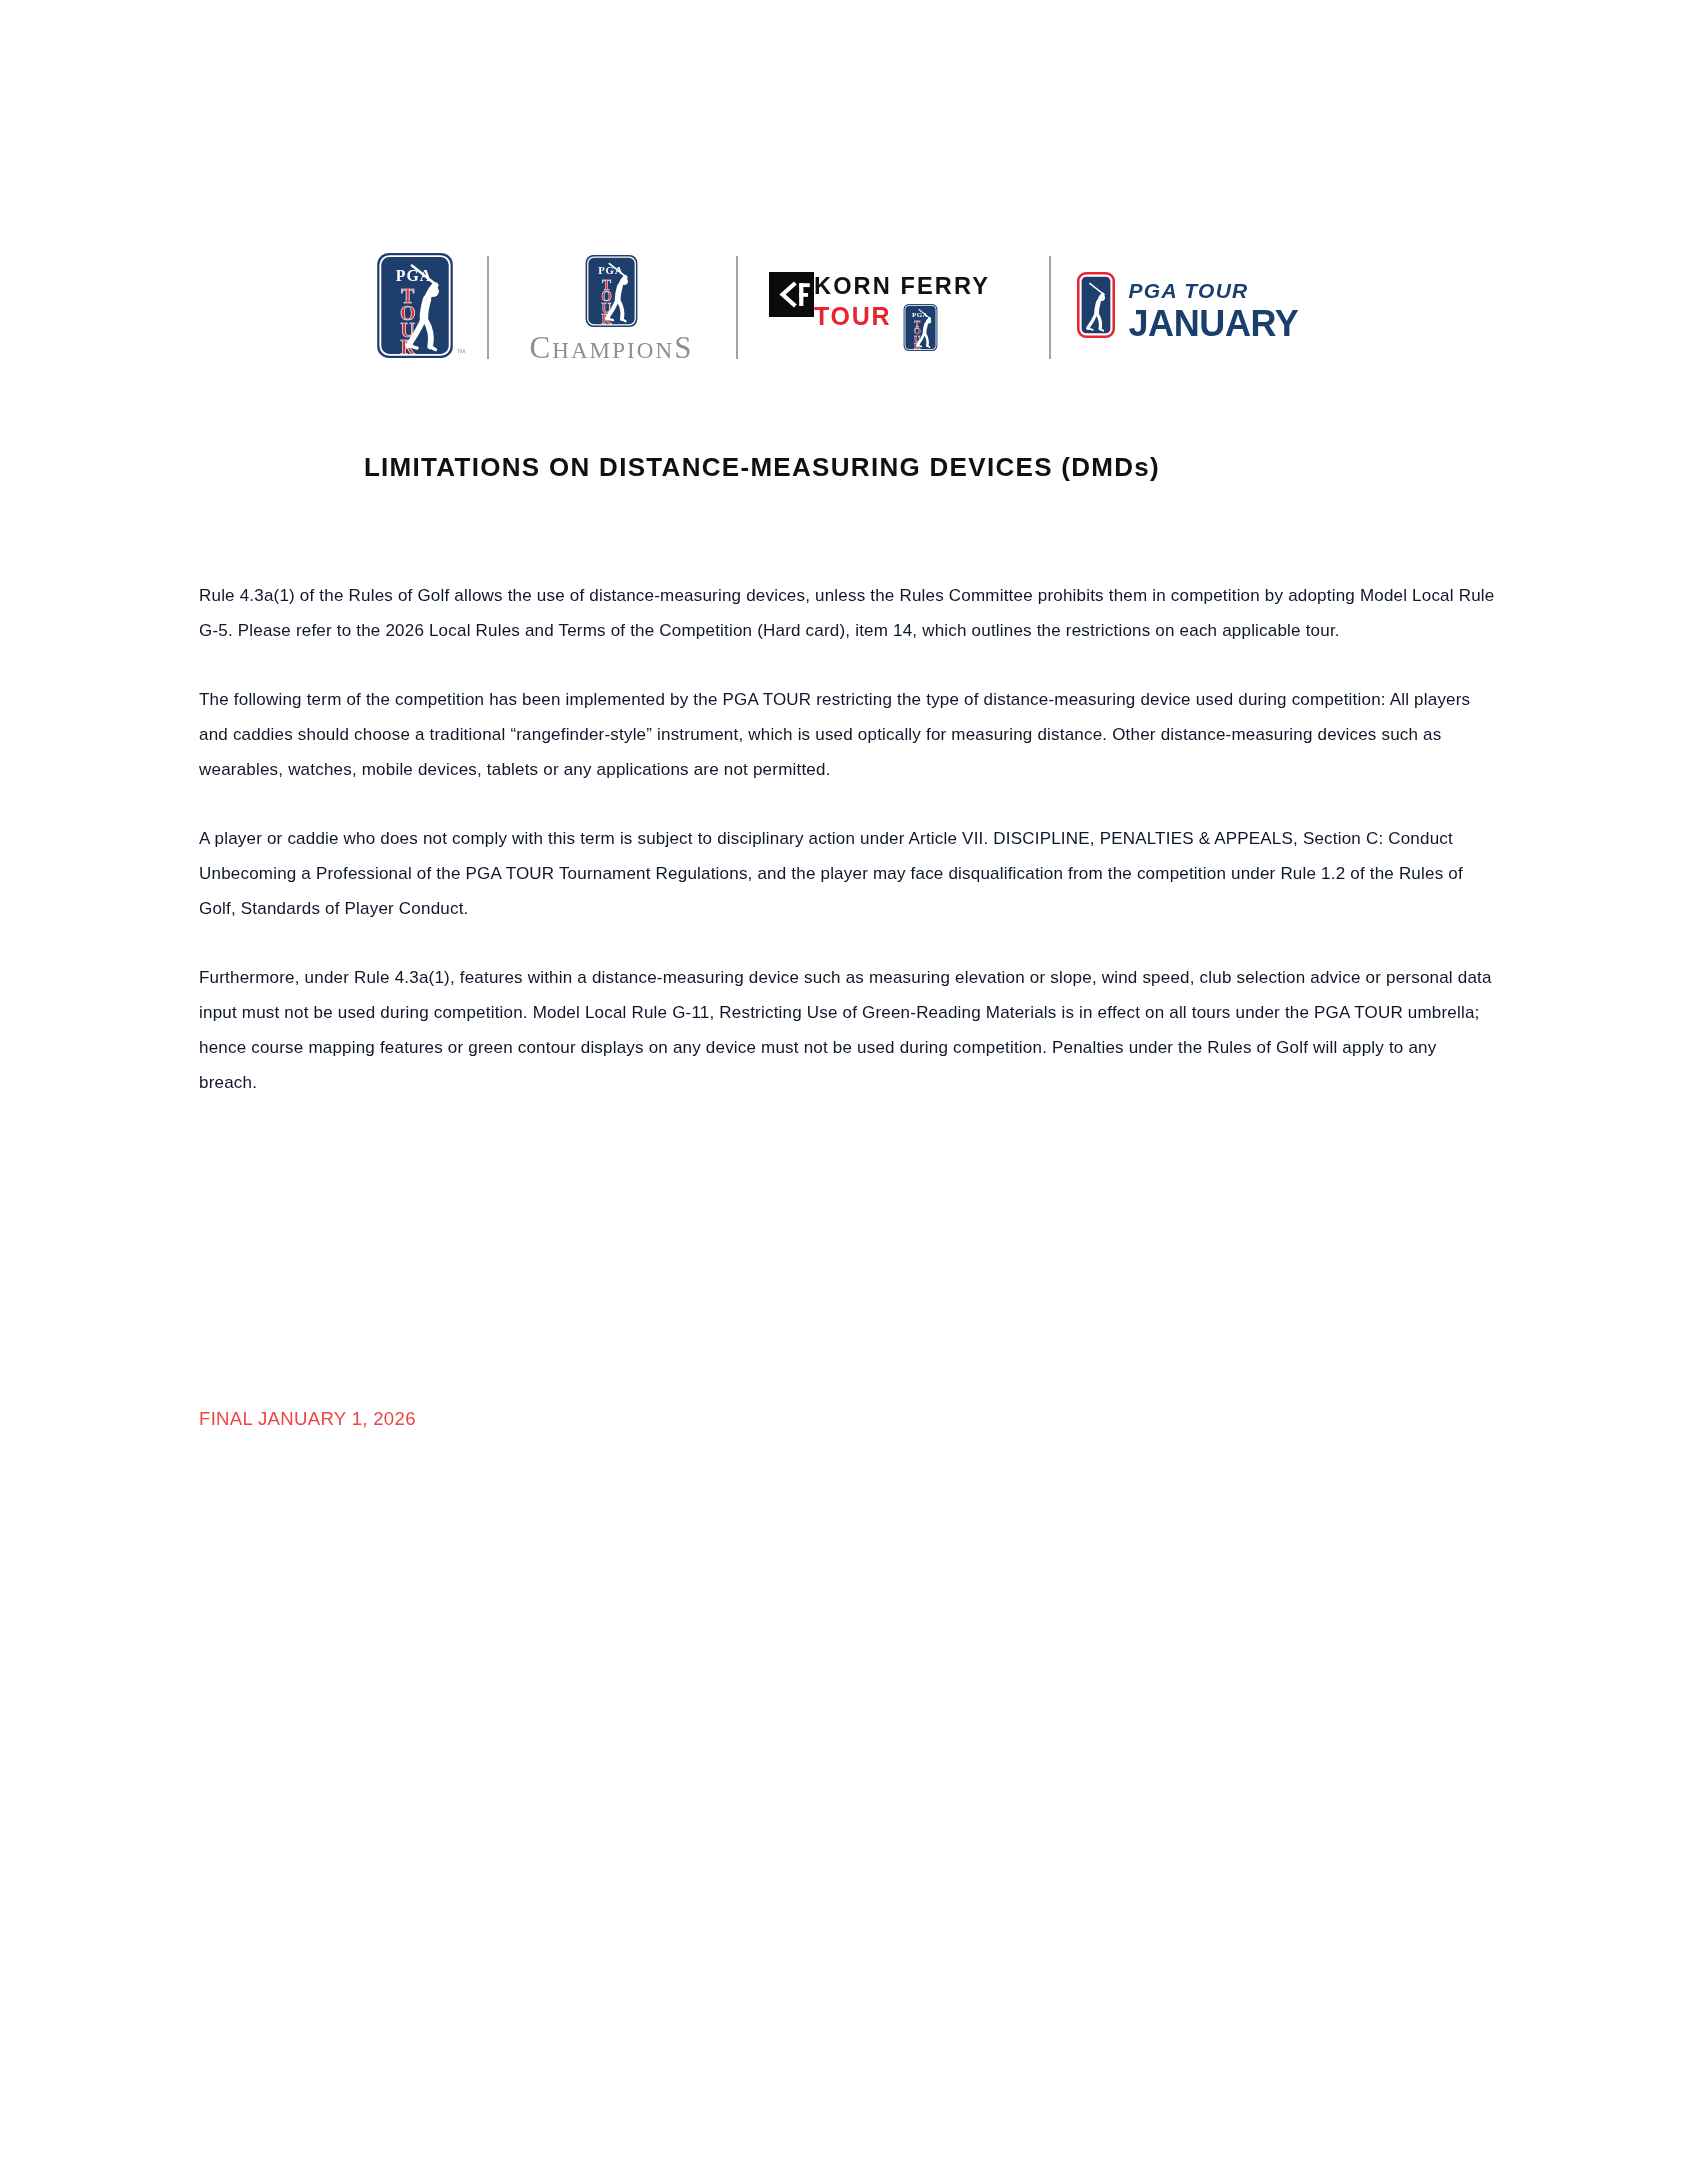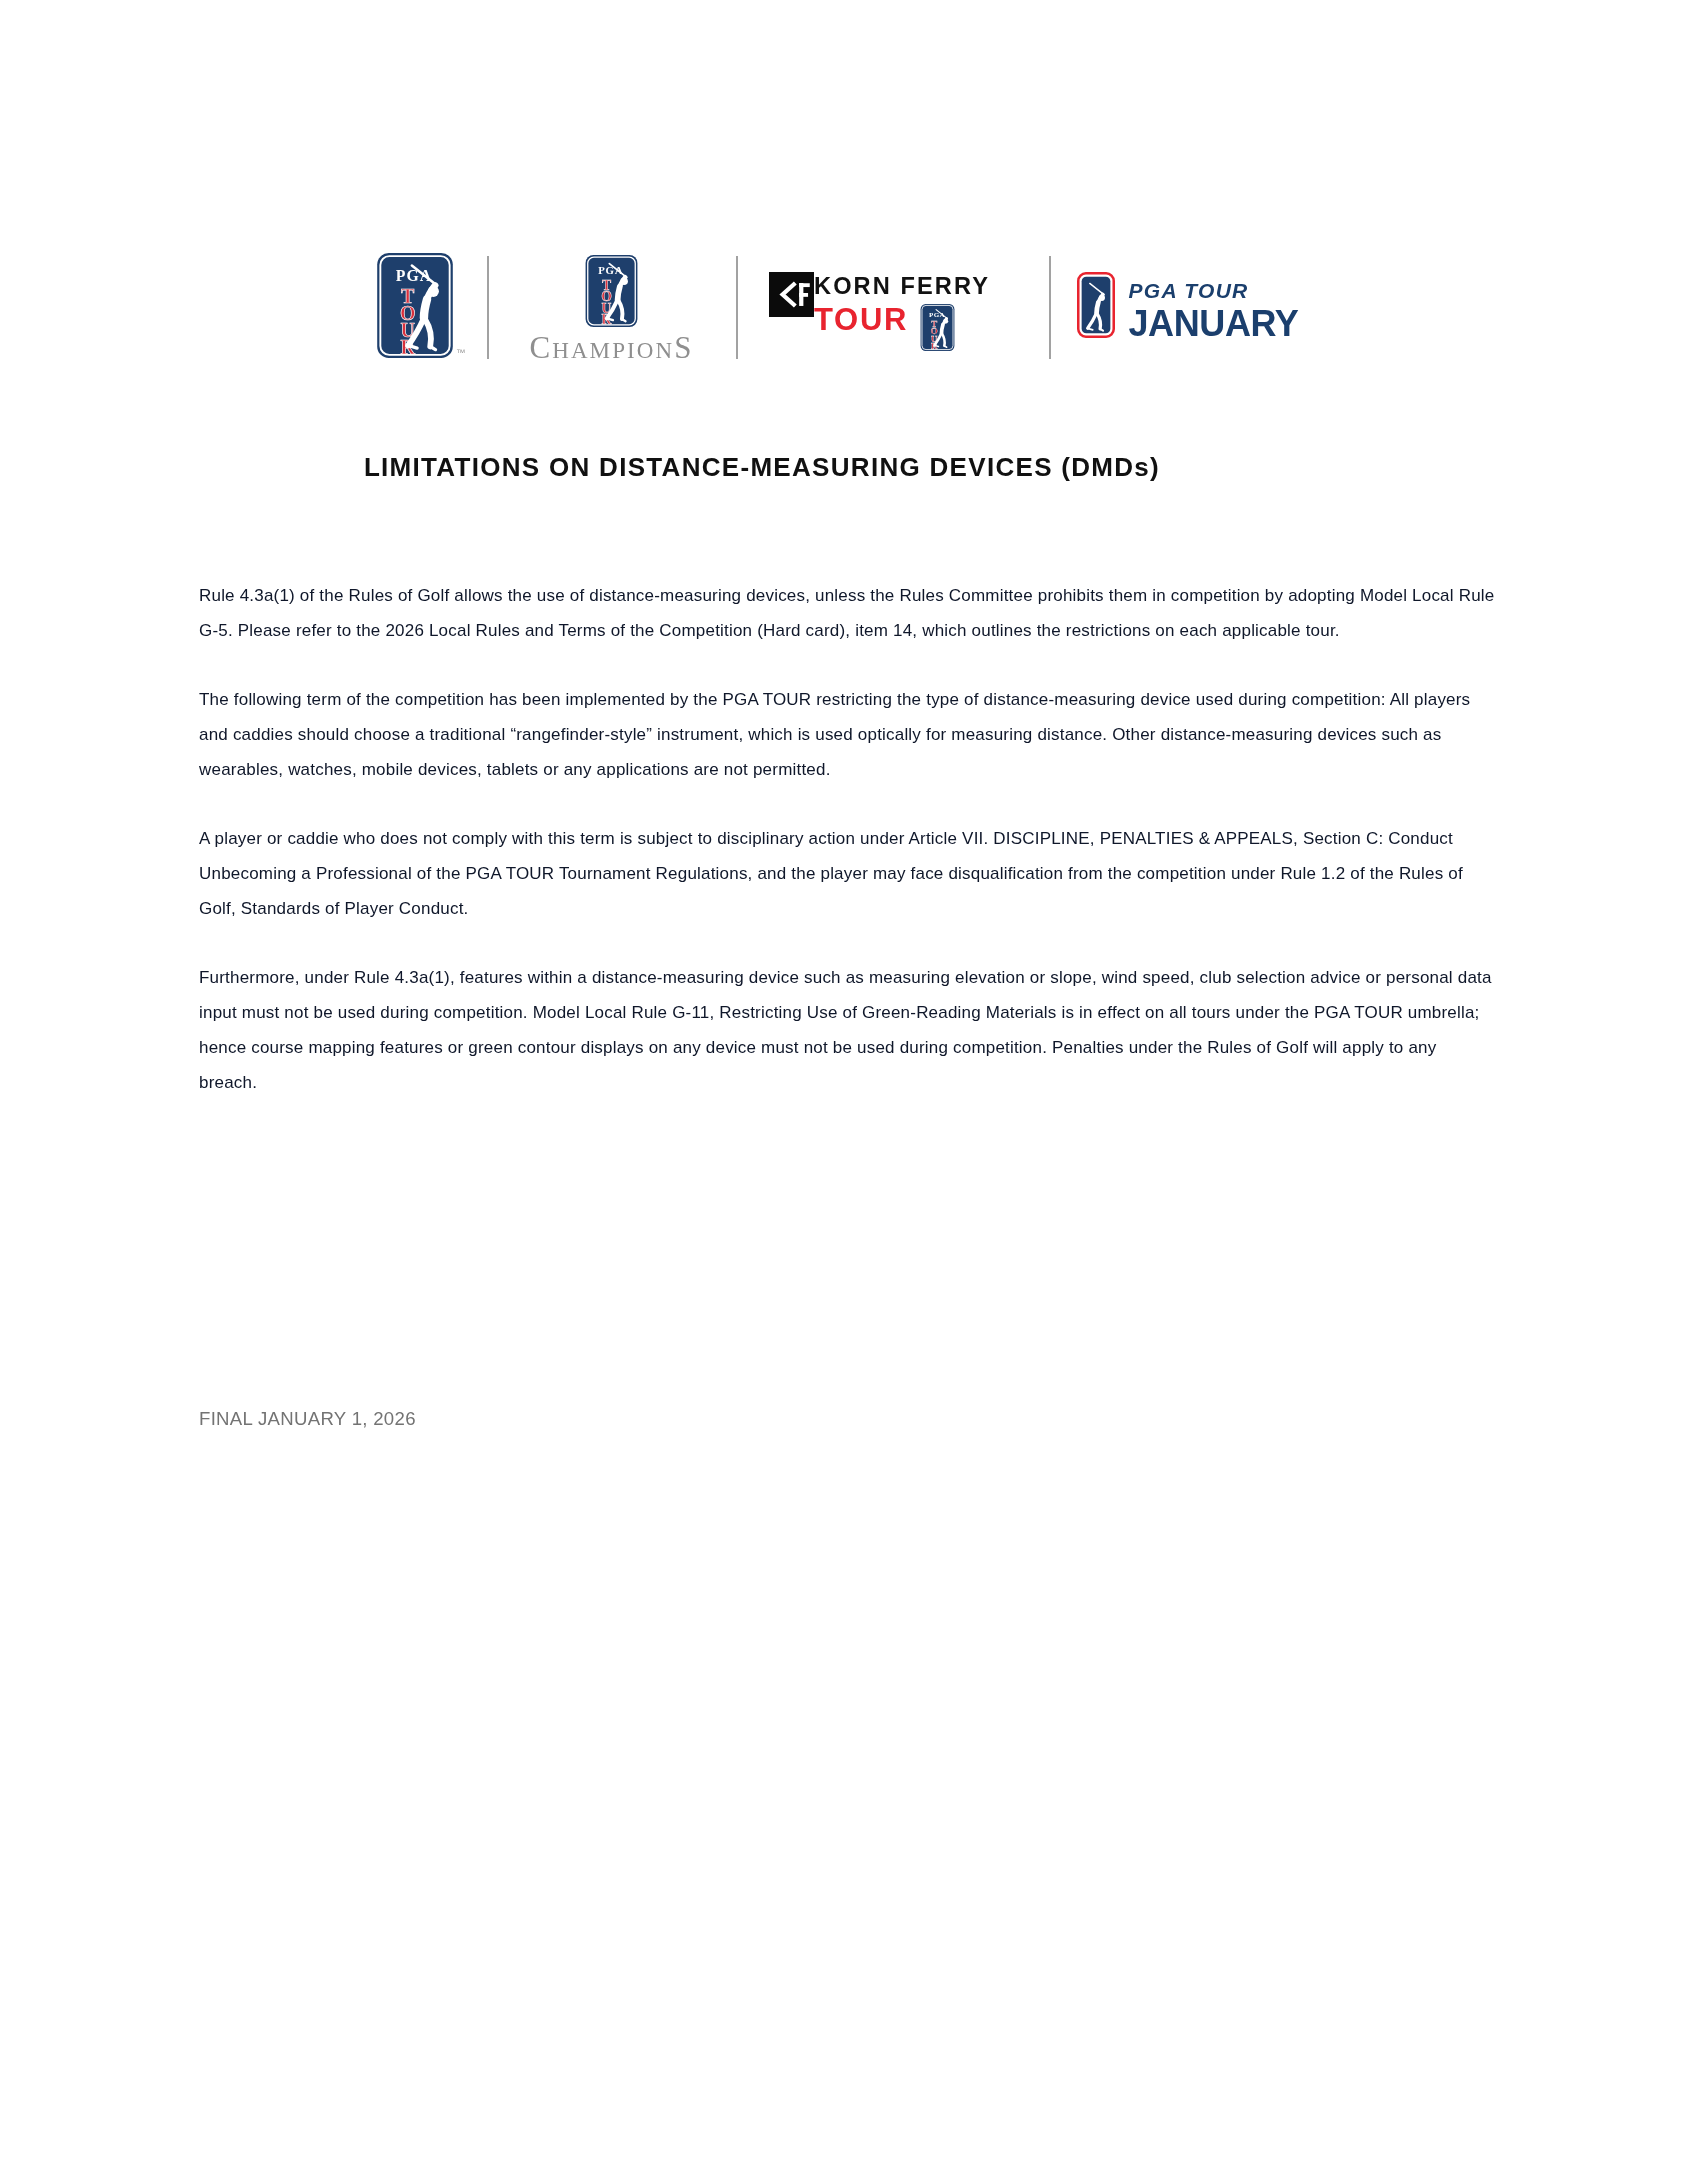--- a/index.html
+++ b/index.html
@@ -37,21 +37,21 @@
   .champions-text .cap { font-size: 31px; }
 
   .kornferry { position: absolute; left: 769px; top: 272px; display: flex; }
   .kf-mark { display: block; }
   .kf-text { }
   .kf-brand {
     font-weight: bold; font-size: 23.6px; letter-spacing: 2.1px;
     color: #121212; line-height: 1; margin-top: 2.5px; white-space: nowrap;
   }
   .kf-row { display: flex; align-items: flex-start; margin-top: 5.9px; }
-  .kf-tour { font-weight: bold; font-size: 31px; letter-spacing: 1.7px; color: #e8242f; line-height: 1; }
+  .kf-tour { font-weight: bold; font-size: 25px; letter-spacing: 1.7px; color: #e8242f; line-height: 1; }
   .kf-row svg { margin-left: 11.8px; display: block; }
 
   .americas { position: absolute; left: 1077px; top: 272px; display: flex; }
   .americas svg { display: block; }
   .am-text { margin-left: 13.5px; margin-top: 8.4px; color: #1b3f6d; }
   .am-line1 { font-weight: bold; font-size: 21px; letter-spacing: 1.3px; line-height: 1; white-space: nowrap; font-style: italic; }
   .am-line2 { font-weight: bold; font-size: 36px; letter-spacing: -0.4px; line-height: 1; margin-top: 5px; white-space: nowrap; }
 
   
   .title {
@@ -60,21 +60,21 @@
     letter-spacing: 1.3px; color: #111111;
   }
   .content {
     position: absolute; top: 578px; left: 199px; width: 1299px;
     font-size: 17px; line-height: 35px; letter-spacing: 0.2px; color: #0f172a;
   }
   .content p { margin: 0 0 34px 0; }
   .content p:nth-of-type(3), .content p:nth-of-type(4) { margin-top: 8.4px; }
   .footer {
     position: absolute; top: 1408px; left: 199px;
-    font-size: 18.6px; letter-spacing: 0.3px; color: #737373;
+    font-size: 18.6px; letter-spacing: 0.3px; color: #ef4444;
   }
 
   svg text { font-family: "Liberation Serif", serif; font-weight: bold; }
 </style>
 </head>
 <body>
 
 <svg width="0" height="0" style="position:absolute" aria-hidden="true">
   <defs>
     <g id="golfer" stroke="#ffffff" fill="none" stroke-linecap="round">

